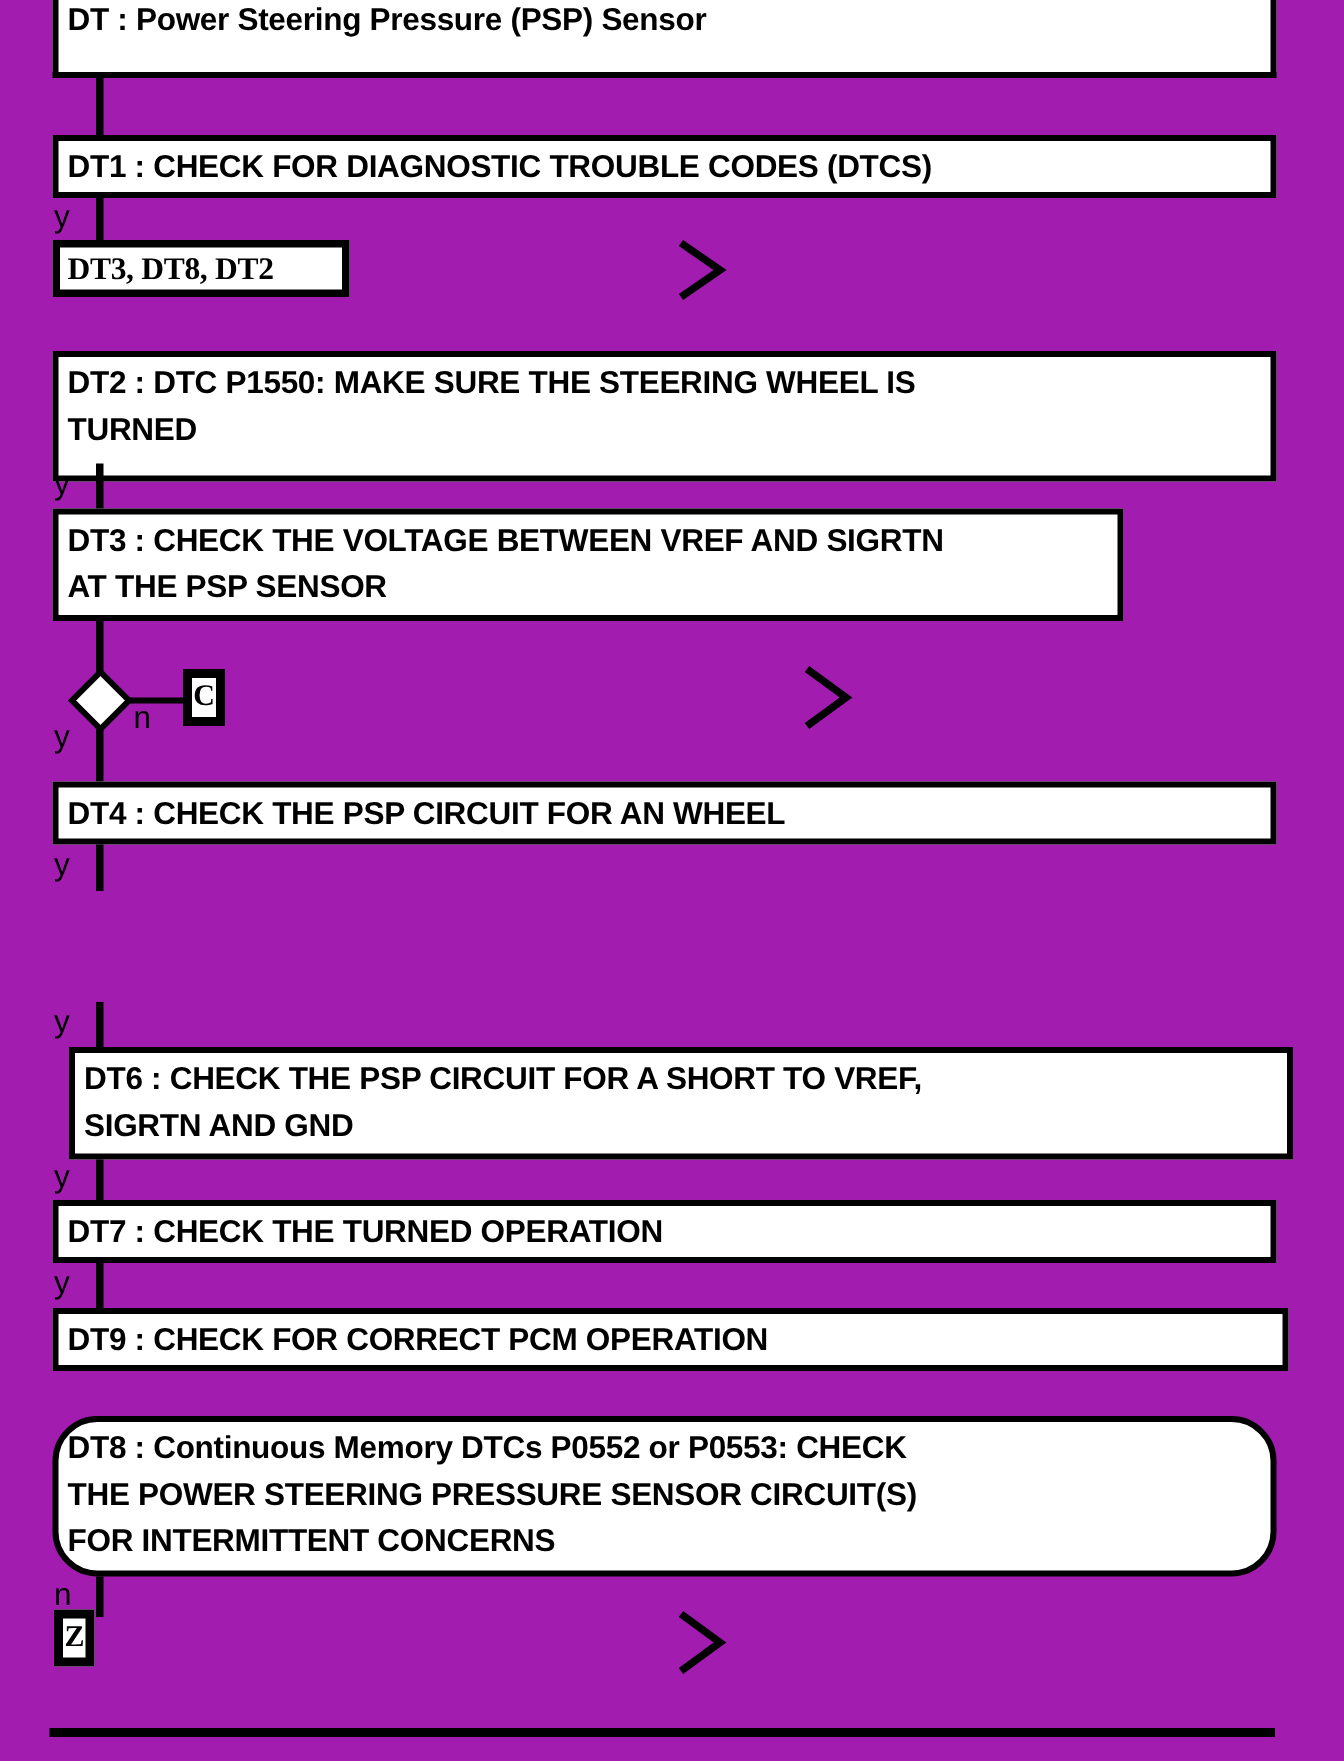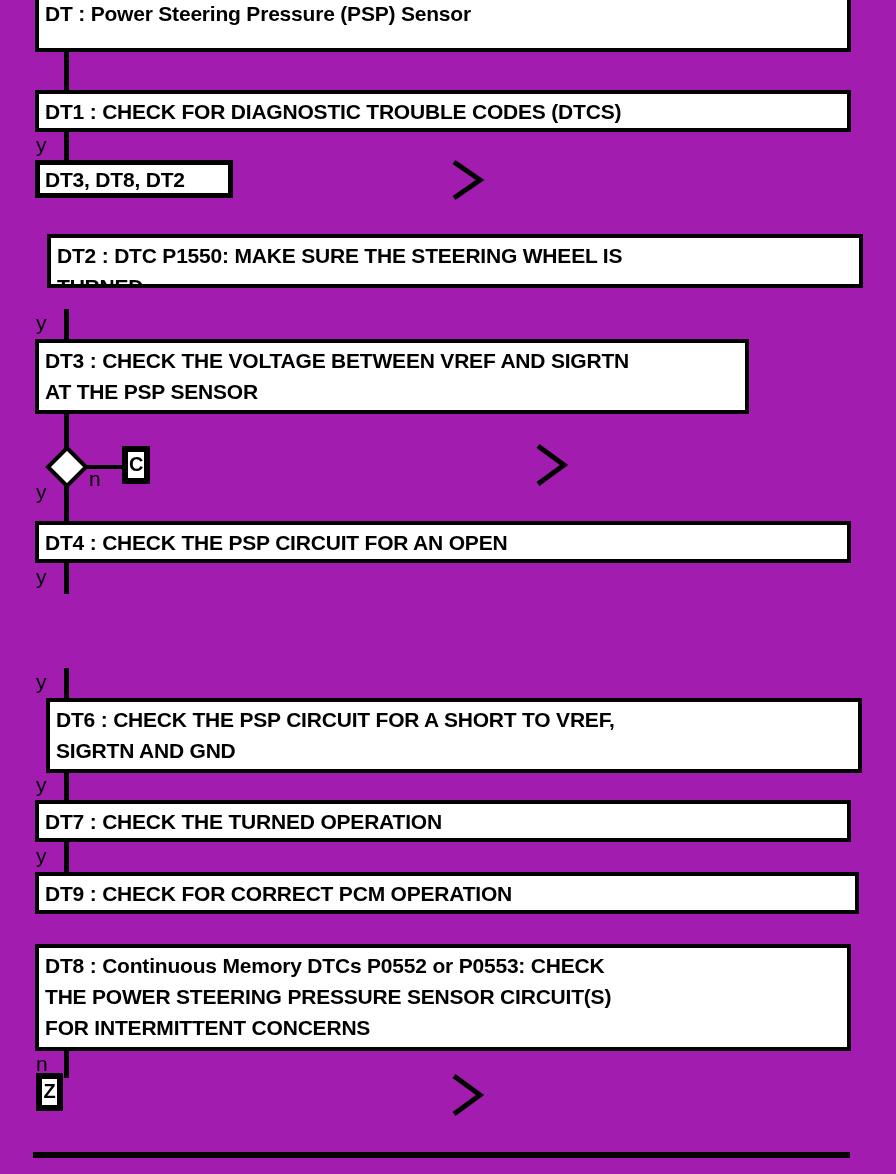--- a/index.html
+++ b/index.html
@@ -39,21 +39,21 @@
     border-top: none;
   }
 
   
   .ref-box {
     position: absolute;
     box-sizing: border-box;
     border: 5px solid #000000;
     background: #ffffff;
     color: #000000;
-    font-family: Liberation Sans, sans-serif;
+    font-family: Liberation Serif, serif;
     font-weight: bold;
     font-size: 21px;
     line-height: 27px;
     letter-spacing: -0.2px;
     padding: 1px 0 1px 5px;
     white-space: nowrap;
     overflow: hidden;
   }
   .ref-box.tiny {
     border-width: 6px;
@@ -122,21 +122,21 @@
   <div class="branch-label" style="left:36px; top:134px;">y</div>
 
   <div class="ref-box" style="left:35px; top:160px; width:198px; height:38px;">DT3, DT8, DT2</div>
 
   <div class="chevron" style="left:446px; top:156px;">
     <svg width="44" height="48" viewBox="0 0 44 48" aria-hidden="true">
       <polyline points="8,6 34,24 8,42" fill="none" stroke="#000000" stroke-width="5"></polyline>
     </svg>
   </div>
 
-  <div class="step-box" style="left:35px; top:234px; width:816px; height:54px;margin-left:12px;">DT2 : DTC P1550: MAKE SURE THE STEERING WHEEL IS
+  <div class="step-box" style="left:35px; top:234px; width:816px; height:87px;">DT2 : DTC P1550: MAKE SURE THE STEERING WHEEL IS
 TURNED</div>
 
   <div class="vline" style="left:64px; top:309px; height:31px;"></div>
   <div class="branch-label" style="left:36px; top:312px;">y</div>
 
   <div class="step-box" style="left:35px; top:339px; width:714px; height:75px;">DT3 : CHECK THE VOLTAGE BETWEEN VREF AND SIGRTN
 AT THE PSP SENSOR</div>
 
   <div class="vline" style="left:64px; top:414px; height:36px;"></div>
 
@@ -153,21 +153,21 @@
 
   <div class="vline" style="left:64px; top:484px; height:43px;"></div>
   <div class="branch-label" style="left:36px; top:481px;">y</div>
 
   <div class="chevron" style="left:530px; top:440px;">
     <svg width="44" height="50" viewBox="0 0 44 50" aria-hidden="true">
       <polyline points="8,6 34,25 8,44" fill="none" stroke="#000000" stroke-width="5"></polyline>
     </svg>
   </div>
 
-  <div class="step-box" style="left:35px; top:521px; width:816px; height:42px;">DT4 : CHECK THE PSP CIRCUIT FOR AN OPEN</div>
+  <div class="step-box" style="left:35px; top:521px; width:816px; height:42px;">DT4 : CHECK THE PSP CIRCUIT FOR AN WHEEL</div>
 
   <div class="vline" style="left:64px; top:563px; height:31px;"></div>
   <div class="branch-label" style="left:36px; top:566px;">y</div>
 
 
   <div class="vline" style="left:64px; top:668px; height:31px;"></div>
   <div class="branch-label" style="left:36px; top:671px;">y</div>
 
   <div class="step-box" style="left:46px; top:698px; width:816px; height:75px;">DT6 : CHECK THE PSP CIRCUIT FOR A SHORT TO VREF,
 SIGRTN AND GND</div>
@@ -175,21 +175,21 @@
   <div class="vline" style="left:64px; top:773px; height:28px;"></div>
   <div class="branch-label" style="left:36px; top:774px;">y</div>
 
   <div class="step-box" style="left:35px; top:800px; width:816px; height:42px;">DT7 : CHECK THE TURNED OPERATION</div>
 
   <div class="vline" style="left:64px; top:842px; height:31px;"></div>
   <div class="branch-label" style="left:36px; top:845px;">y</div>
 
   <div class="step-box" style="left:35px; top:872px; width:824px; height:42px;">DT9 : CHECK FOR CORRECT PCM OPERATION</div>
 
-  <div class="step-box" style="left:35px; top:944px; width:816px; height:107px;">DT8 : Continuous Memory DTCs P0552 or P0553: CHECK
+  <div class="step-box" style="left:35px; top:944px; width:816px; height:107px;border-radius:30px;">DT8 : Continuous Memory DTCs P0552 or P0553: CHECK
 THE POWER STEERING PRESSURE SENSOR CIRCUIT(S)
 FOR INTERMITTENT CONCERNS</div>
 
   <div class="vline" style="left:64px; top:1051px; height:27px;"></div>
   <div class="branch-label" style="left:36px; top:1053px;">n</div>
 
   <div class="ref-box tiny" style="left:36px; top:1073px; width:27px; height:38px;">Z</div>
 
   <div class="chevron" style="left:446px; top:1070px;">
     <svg width="44" height="50" viewBox="0 0 44 50" aria-hidden="true">

